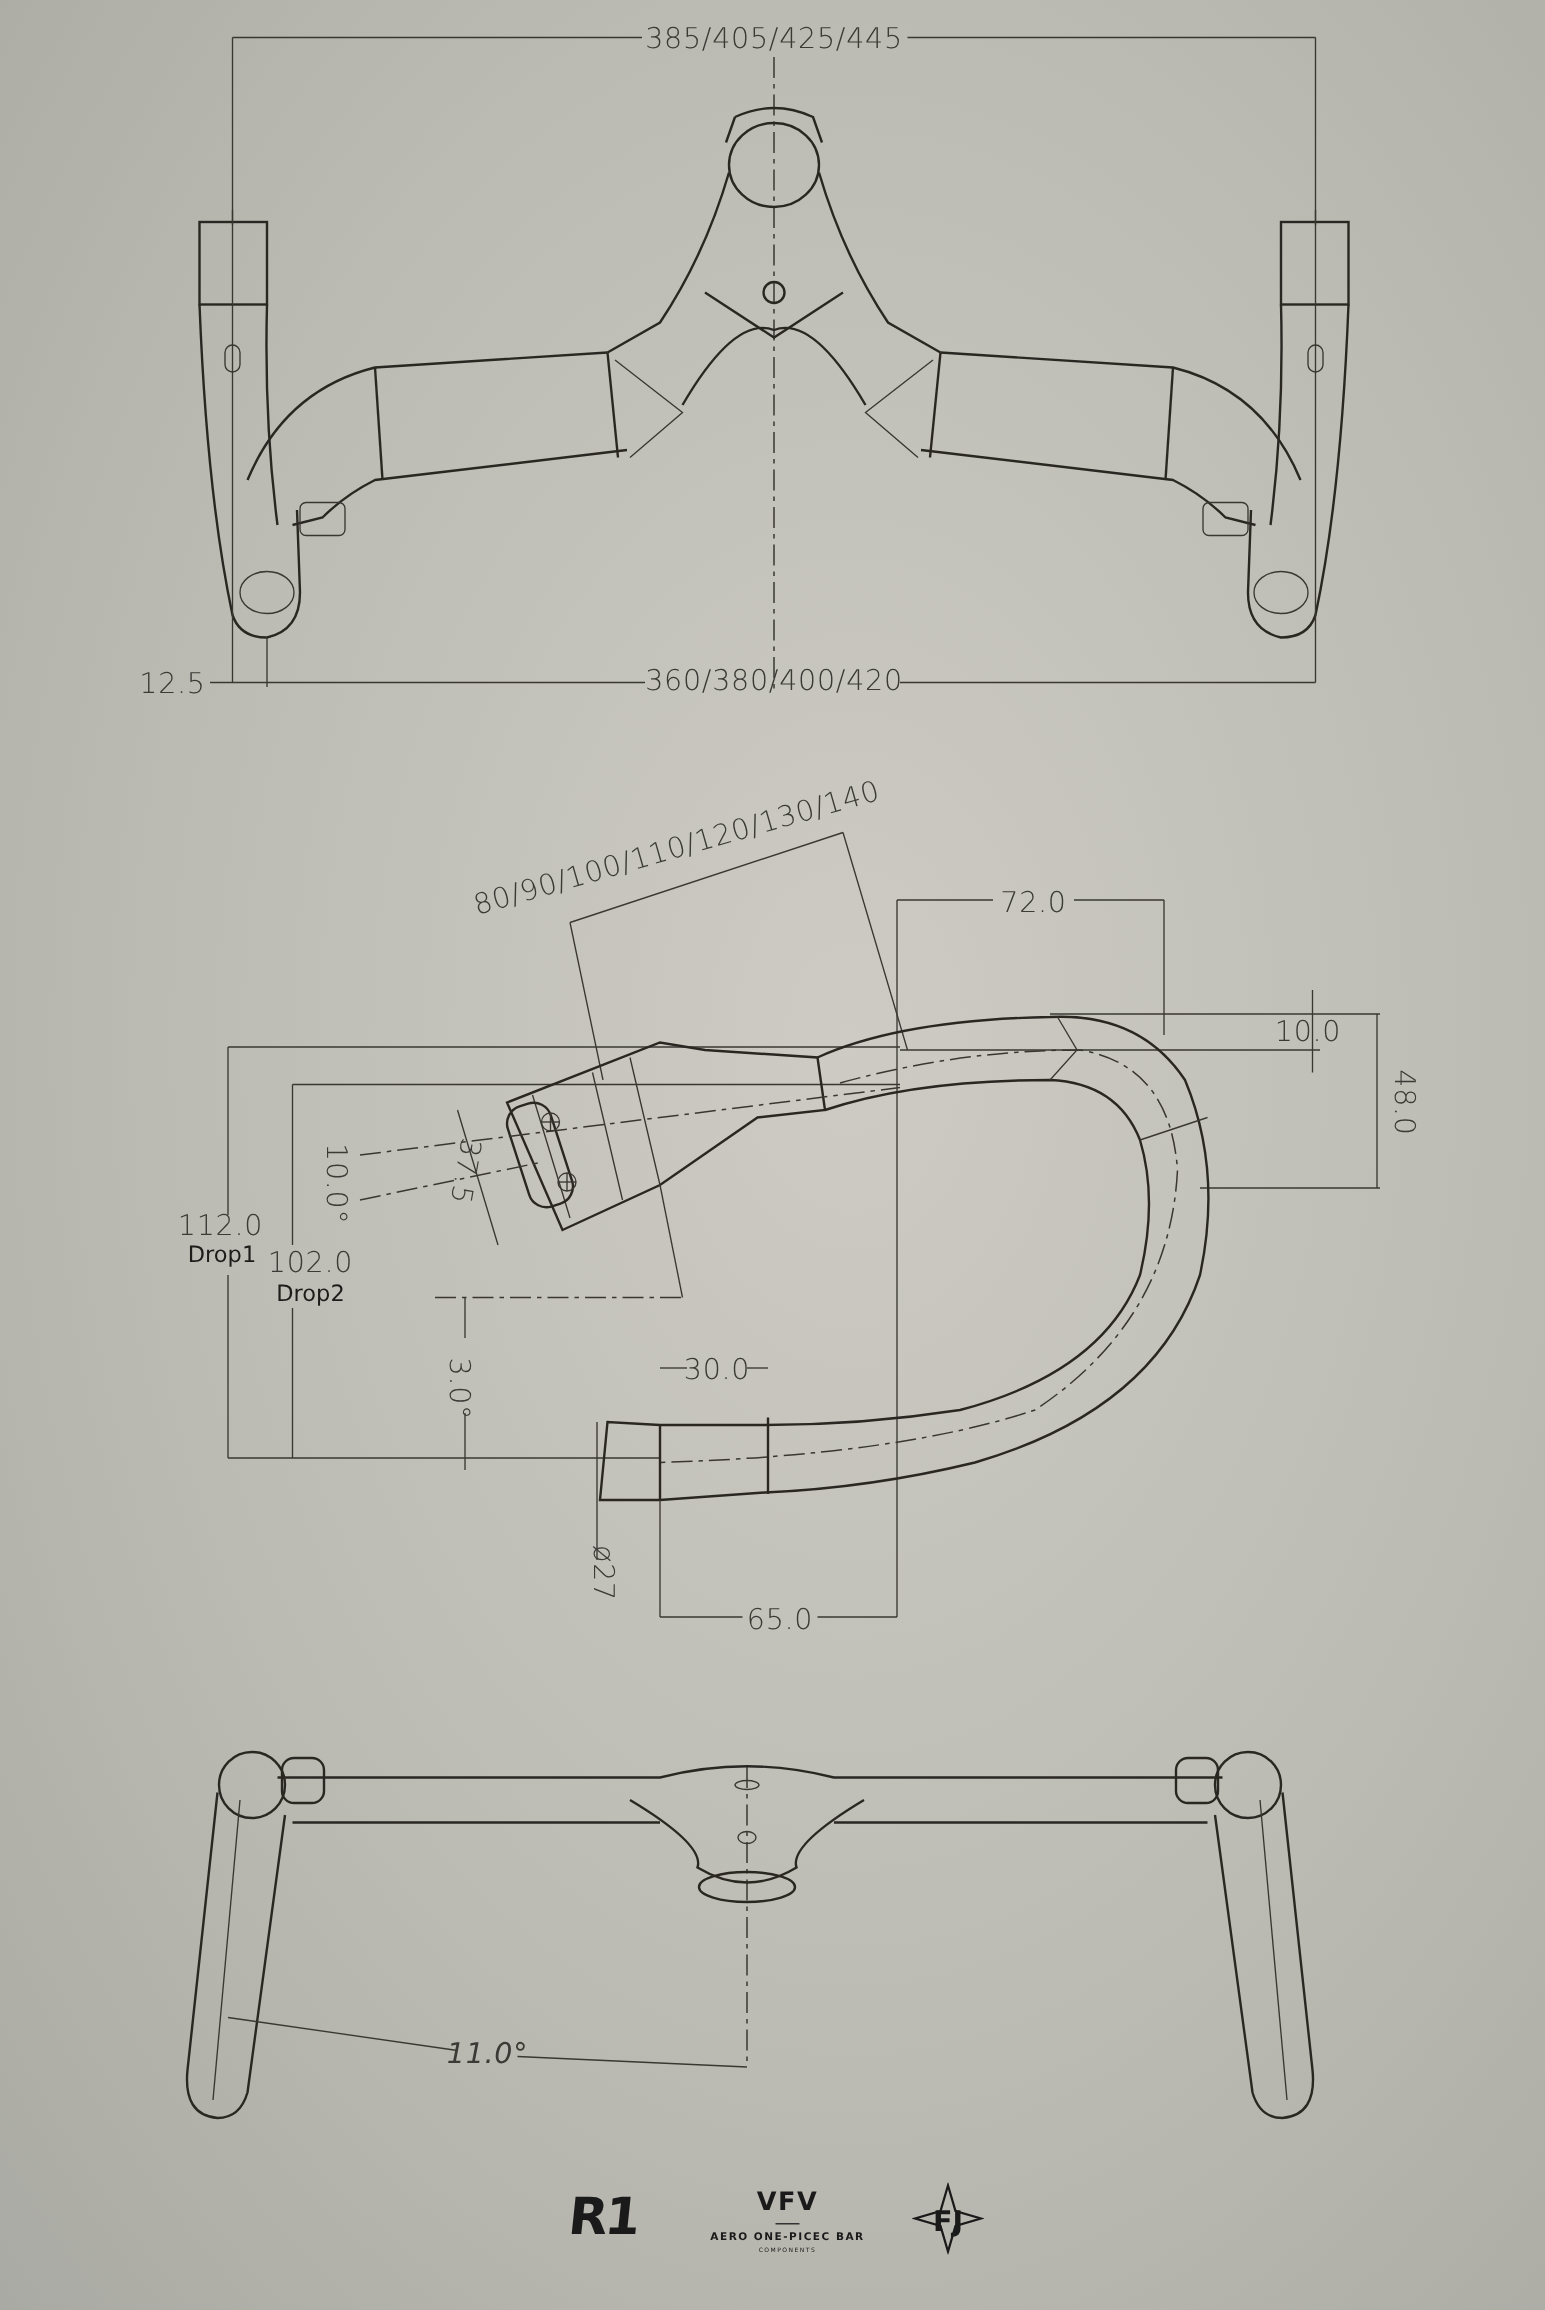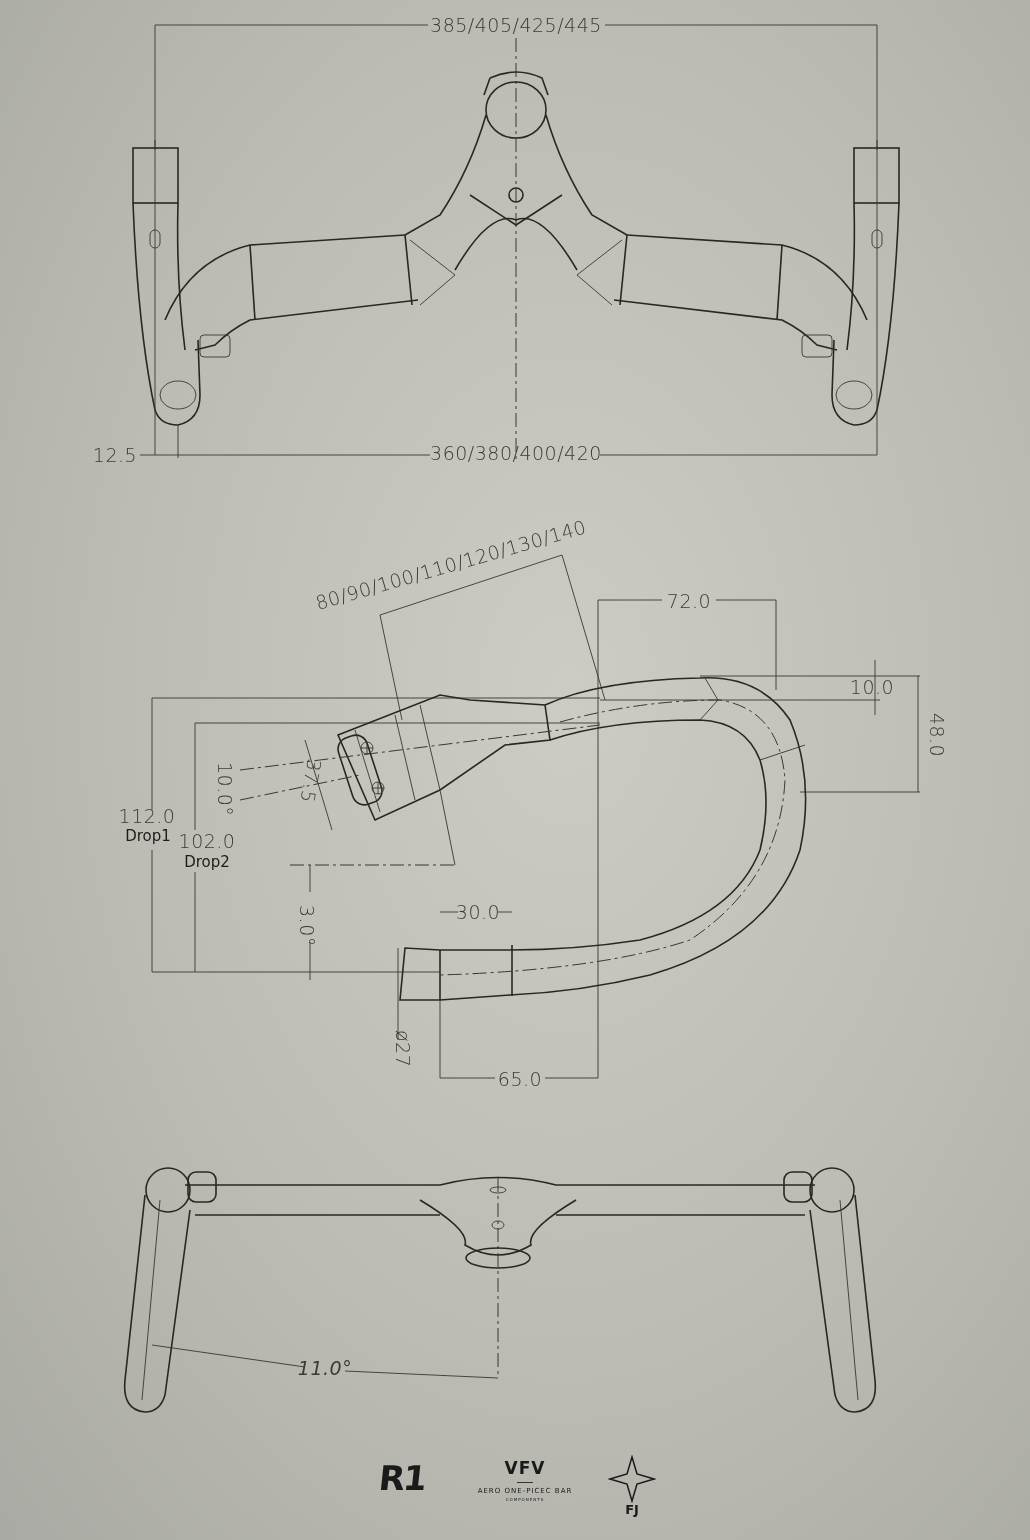--- a/index.html
+++ b/index.html
@@ -171,21 +171,21 @@
     <text class="dim" x="325" y="1375" text-anchor="middle" font-style="italic">11.0°</text>
   </g>
 </svg>
 
 <div class="logo" style="left:372px;top:1458px;width:60px;font-size:34px;font-weight:900;letter-spacing:-2px;font-family:'DejaVu Sans',sans-serif;transform:skewX(-6deg);">
   <span>R1</span>
 </div>
 <div class="logo" style="left:460px;top:1458px;width:130px;">
   <div style="font-size:17px;font-weight:bold;letter-spacing:1px;">VFV</div>
   <div style="width:16px;height:1px;background:#333;margin:4px auto 4px;"></div>
-  <div style="font-size:7px;font-weight:normal;letter-spacing:1px;">AERO ONE-PICEC BAR</div>
+  <div style="font-size:7px;font-weight:bold;letter-spacing:1px;">AERO ONE-PICEC BAR</div>
   <div style="font-size:4px;letter-spacing:1px;margin-top:2px;">COMPONENTS</div>
 </div>
 <div class="logo" style="left:608px;top:1455px;width:48px;height:48px;">
   <svg width="48" height="48" viewBox="0 0 48 48">
     <path d="M24 2 L29 19 L46 24 L29 29 L24 46 L19 29 L2 24 L19 19 Z" fill="none" stroke="#1a1a1a" stroke-width="1.5"></path>
   </svg>
-  <span style="position:absolute;left:0;top:15px;width:48px;font-size:13px;font-weight:bold;text-align:center;margin-top:32px;">FJ</span>
+  <span style="position:absolute;left:0;top:15px;width:48px;font-size:19px;font-weight:bold;text-align:center;">FJ</span>
 </div>
 
 </body></html>

